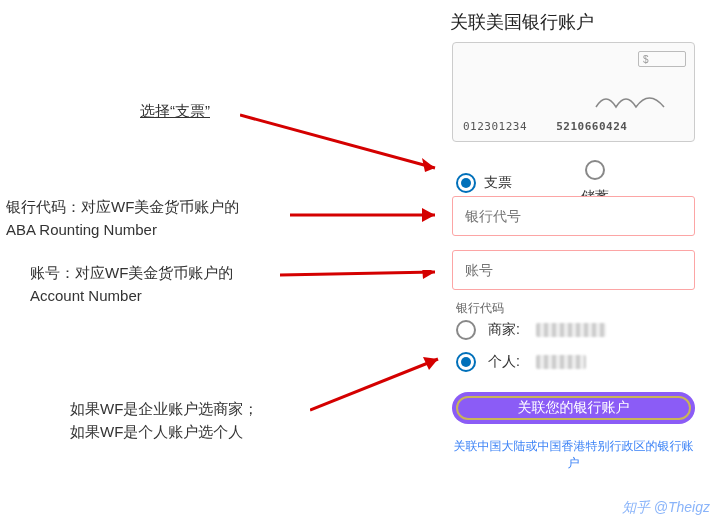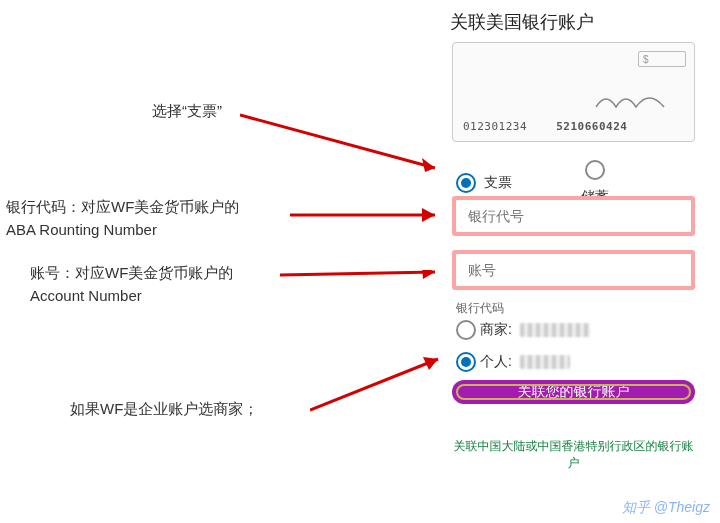--- a/index.html
+++ b/index.html
@@ -68,70 +68,70 @@
   }
   .radio.empty { border-color: #888; }
   .radio .dot {
     width: 10px; height: 10px; border-radius: 50%;
     background: #0070ba;
   }
   
   .text-input {
     position: absolute;
     left: 452px; width: 243px; height: 40px;
-    border: 4px solid #fca5a5; border-radius: 3px;
+    border: 1px solid #fca5a5; border-radius: 3px;
     padding: 0 12px;
     font-size: 14px; color: #666;
     background: #fff;
   }
   .text-input.bankcode { top: 196px; }
   .text-input.account  { top: 250px; }
   .field-label {
     position: absolute; left: 456px;
     font-size: 12px; color: #666;
   }
   .field-label.namelbl { top: 300px; }
   
-  .name-row { position: absolute; left: 456px; display:flex; align-items:center; gap:4px; font-size:14px; color:#333; }
+  .name-row { position: absolute; left: 456px; display:flex; align-items:center; gap:12px; font-size:14px; color:#333; }
   .name-row.merchant { top: 320px; }
   .name-row.personal { top: 352px; }
   .blur {
     display:inline-block; width:70px; height:14px;
     background: repeating-linear-gradient(90deg,#ccc,#ccc 4px,#eee 4px,#eee 8px);
     border-radius:2px; filter: blur(1px); margin-left:4px;
   }
   
   .submit-btn {
     position: absolute;
-    left: 452px; top: 380px;
-    width: 243px; height: 24px;
-    background: #a21caf;
+    left: 452px; top: 392px;
+    width: 243px; height: 32px;
+    background: #8b5cf6;
     border: none; border-radius: 20px;
     color: #fff; font-size: 14px;
     cursor: pointer;
     outline: 2px solid #c9b458;
     outline-offset: -6px;
   }
   .alt-link {
     position: absolute;
     left: 452px; top: 438px;
     width: 243px;
     text-align: center;
     font-size: 12px;
-    color: #15803d;
+    color: #3b82f6;
     cursor: pointer;
   }
   
   .anno {
     position: absolute;
     font-size: 15px;
     color: #333;
     line-height: 1.5;
   }
-  .anno.a1 { left: 152px; top: 100px; }
+  .anno.a1 { left: 140px; top: 100px; text-decoration: underline; }
   .anno.a2 { left: 6px;  top: 196px; }
   .anno.a3 { left: 30px; top: 262px; }
   .anno.a4 { left: 70px; top: 398px; }
   
   .arrow { position: absolute; pointer-events:none; }
   .arrow line { stroke:#d40000; stroke-width:3; }
   .arrow polygon { fill:#d40000; }
   
   .watermark {
     position:absolute; right:10px; bottom:6px;
@@ -198,20 +198,21 @@
 <div class="anno a2">
   <span>银行代码：对应WF美金货币账户的</span><br>
   <span>ABA Rounting Number</span>
 </div>
 <div class="anno a3">
   <span>账号：对应WF美金货币账户的</span><br>
   <span>Account Number</span>
 </div>
 <div class="anno a4">
   <span>如果WF是企业账户选商家；</span><br>
+  <span>如果WF是个人账户选个人</span>
 </div>
 
 <svg class="arrow" style="left:240px;top:110px;width:210px;height:70px">
   <line x1="0" y1="5" x2="195" y2="58"></line>
     <polygon points="195,58 182,48 185,62"></polygon>
 </svg>
 <svg class="arrow" style="left:290px;top:205px;width:160px;height:20px">
   <line x1="0" y1="10" x2="145" y2="10"></line>
     <polygon points="145,10 132,3 132,17"></polygon>
 </svg>

